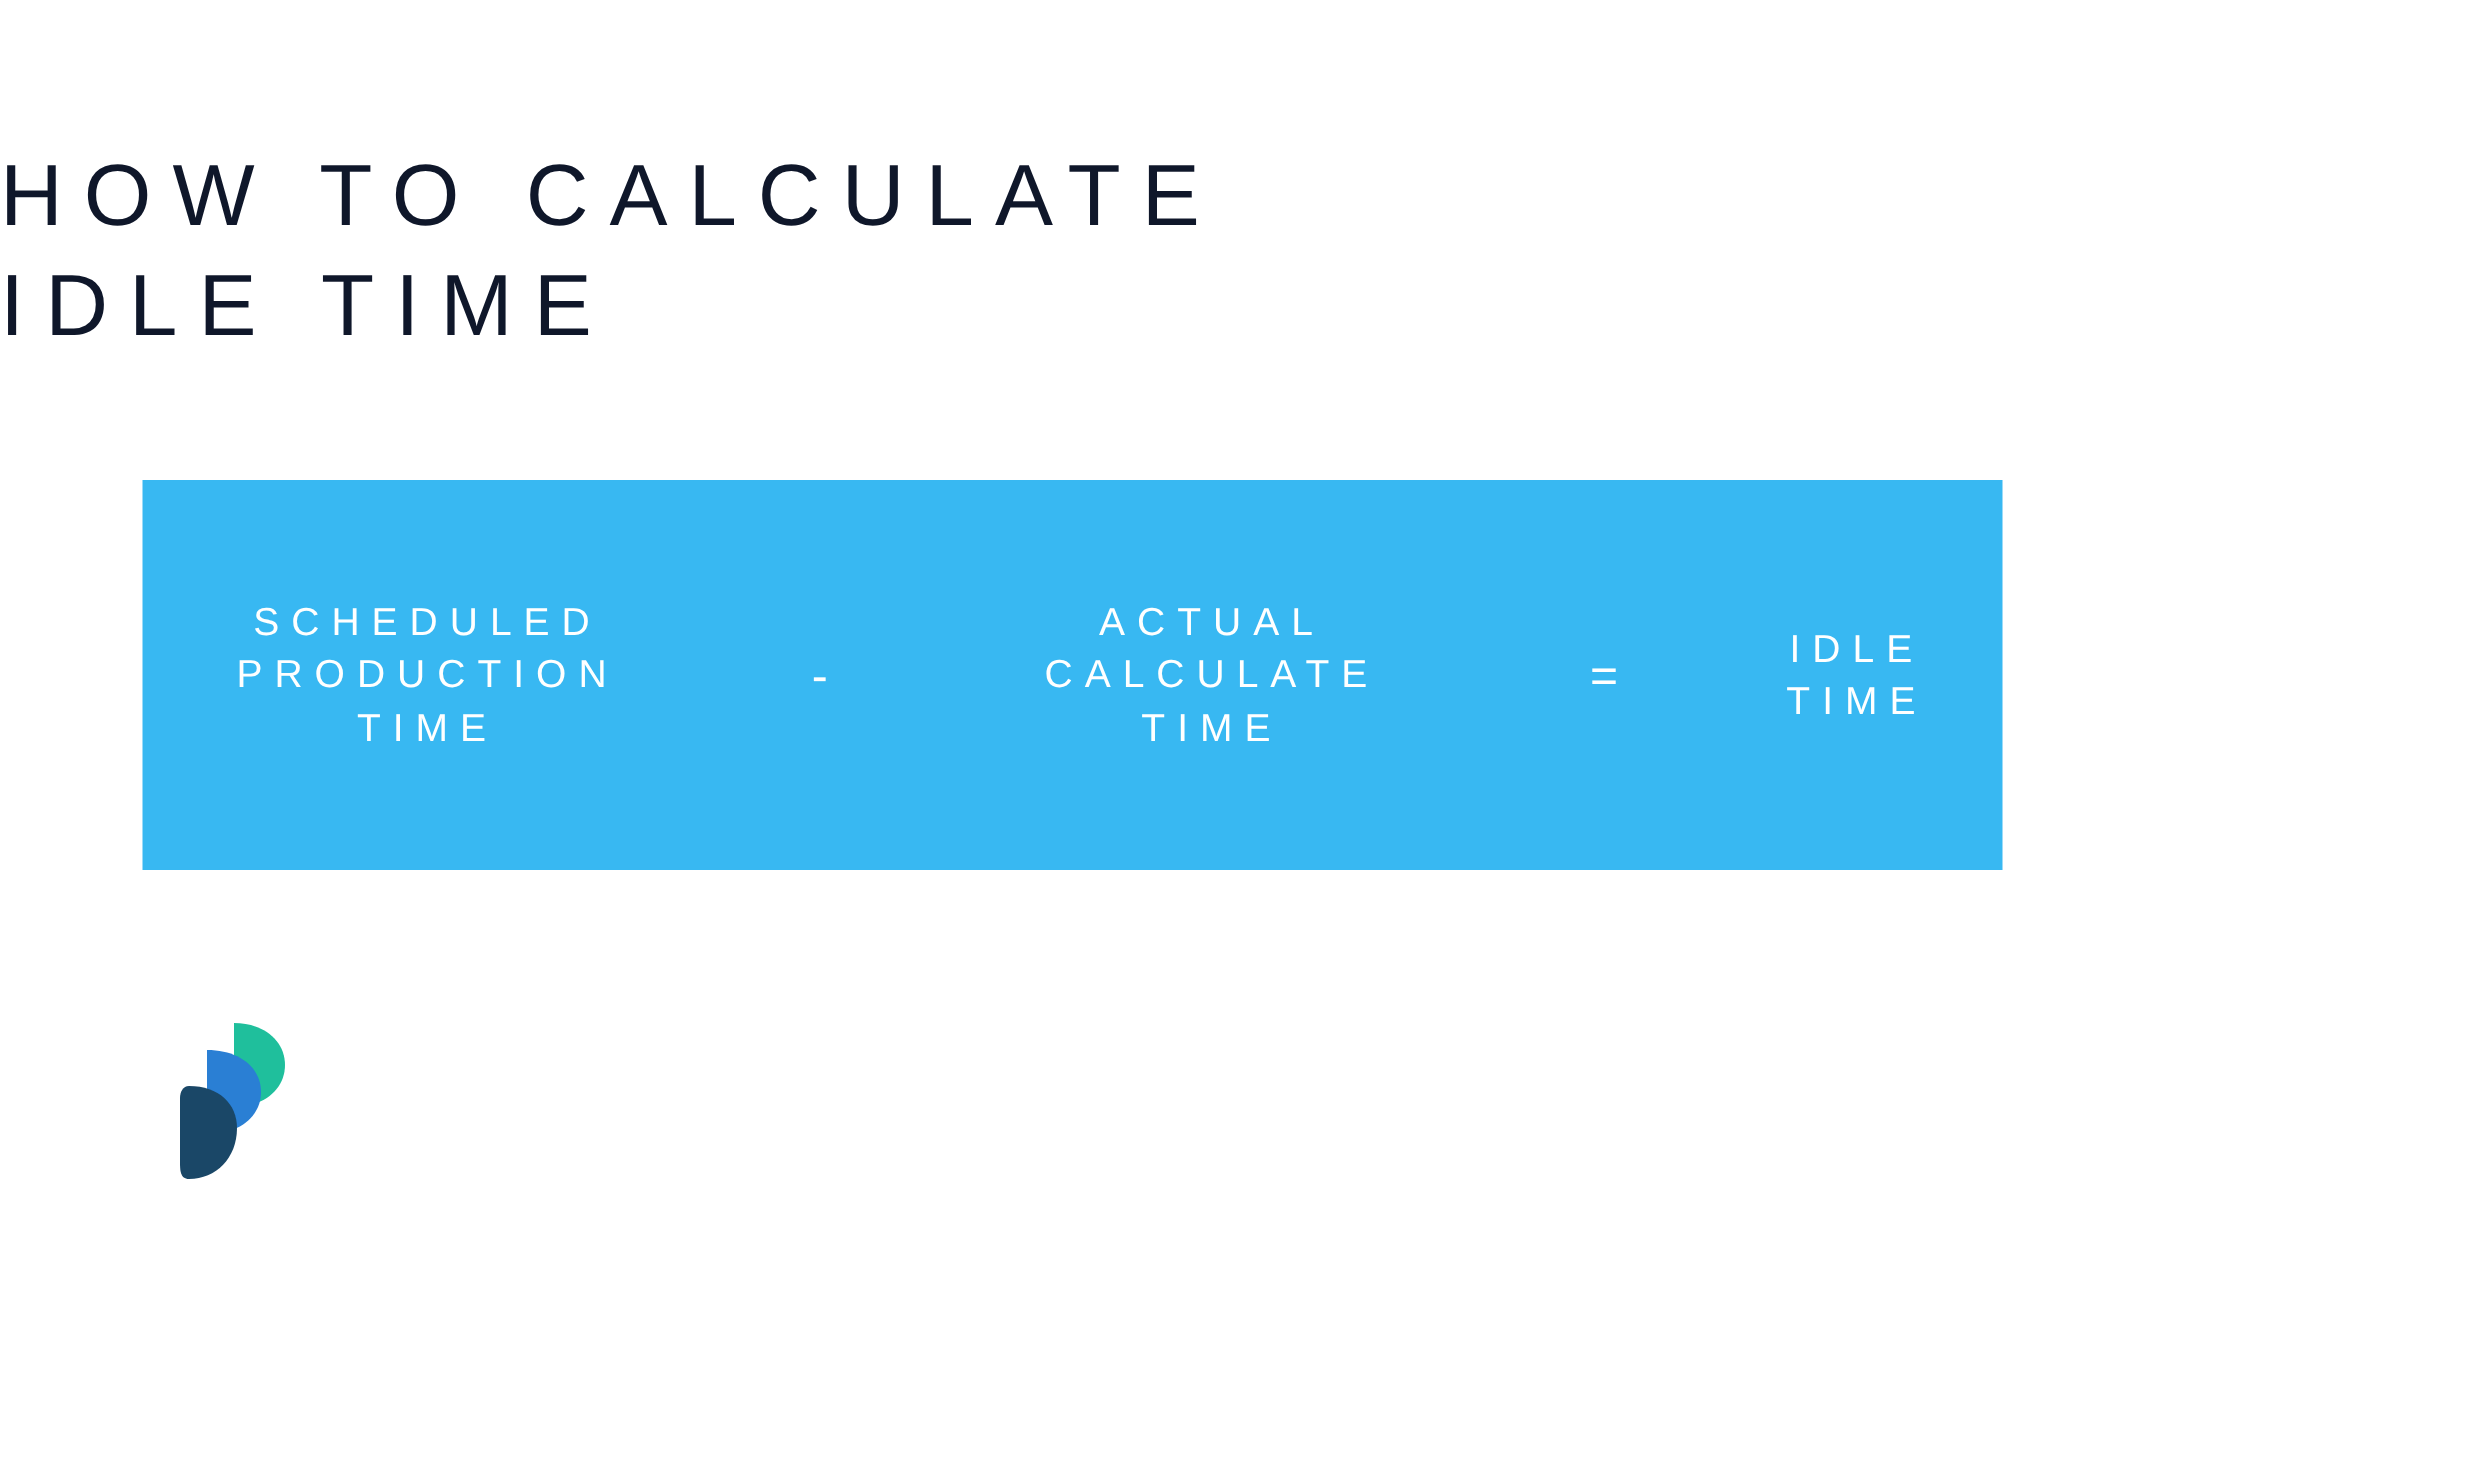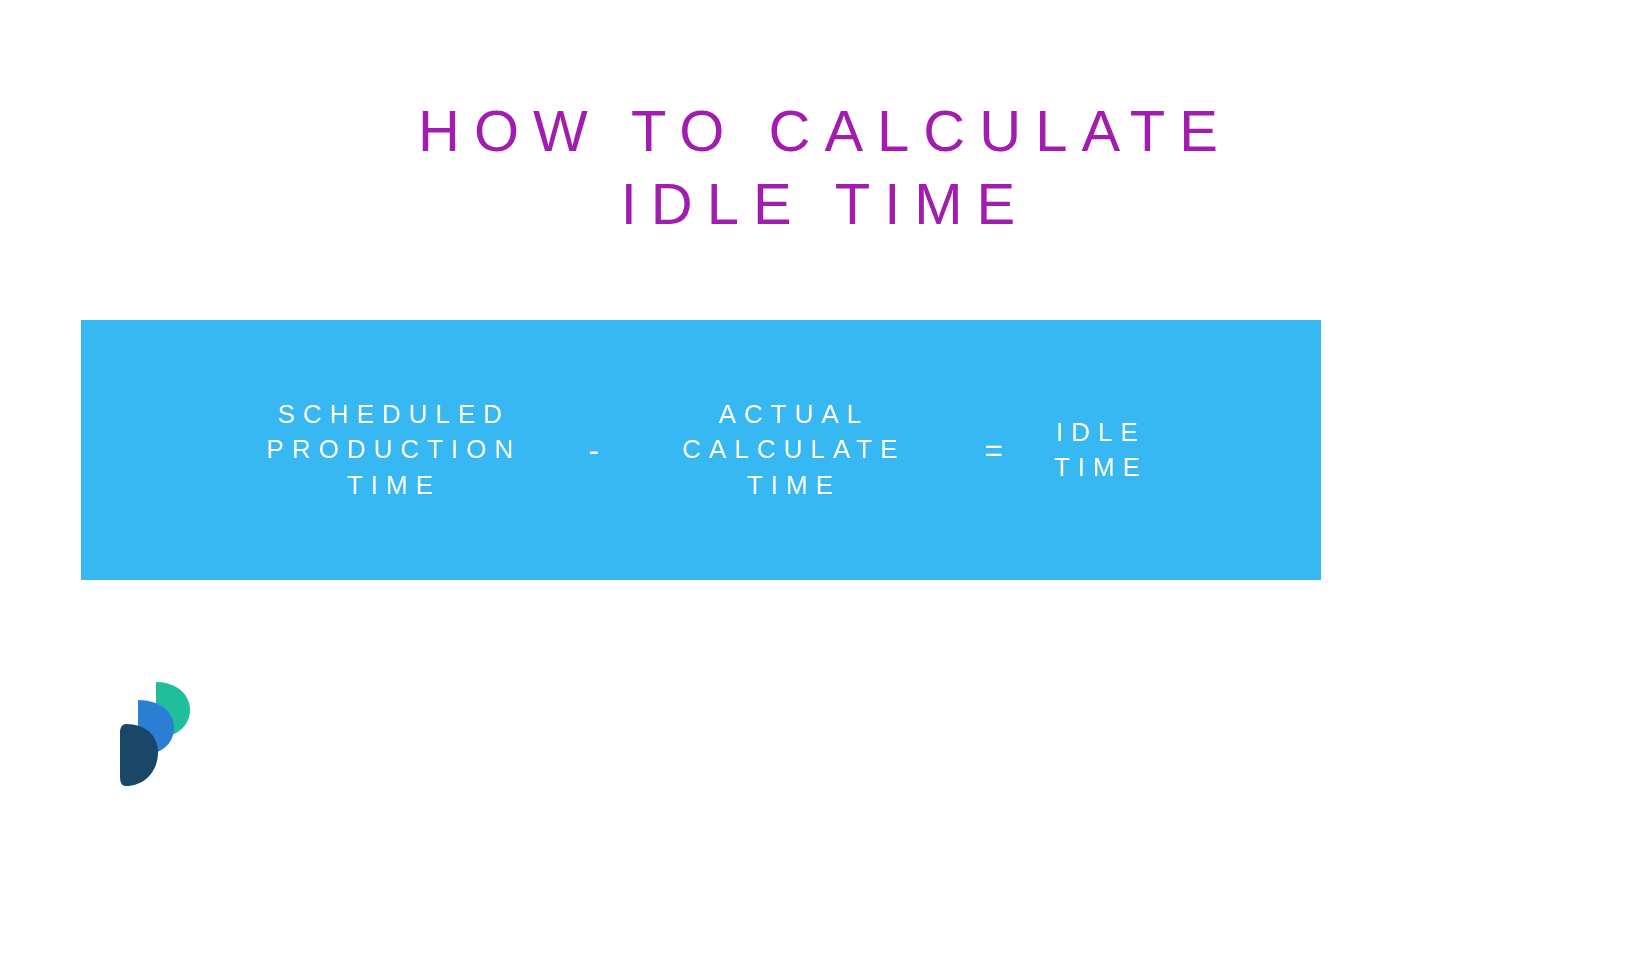--- a/index.html
+++ b/index.html
@@ -4,39 +4,38 @@
 <style>
   * { margin: 0; padding: 0; box-sizing: border-box; }
   body {
     width: 1650px;
     height: 975px;
     background: #ffffff;
     font-family: -apple-system, BlinkMacSystemFont, "Segoe UI", Arial, sans-serif;
     position: relative;
   }
   .title {
-    text-align: center;
-    color: #a21caf;
+    color: #0f172a;
     font-size: 58px;
     font-weight: 500;
     letter-spacing: 14px;
     line-height: 1.25;
     padding-top: 95px;
     white-space: pre-line;
   }
   .formula-box {
     position: absolute;
     top: 320px;
-    left: 81px;
+    left: 95px;
     width: 1240px;
     height: 260px;
     background: #38b8f2;
     display: flex;
     align-items: center;
-    justify-content: center;
+    justify-content: space-between;
     gap: 40px;
     padding: 0 50px;
   }
   .term {
     color: #ffffff;
     font-size: 26px;
     font-weight: 400;
     letter-spacing: 8px;
     text-align: center;
     white-space: pre-line;

